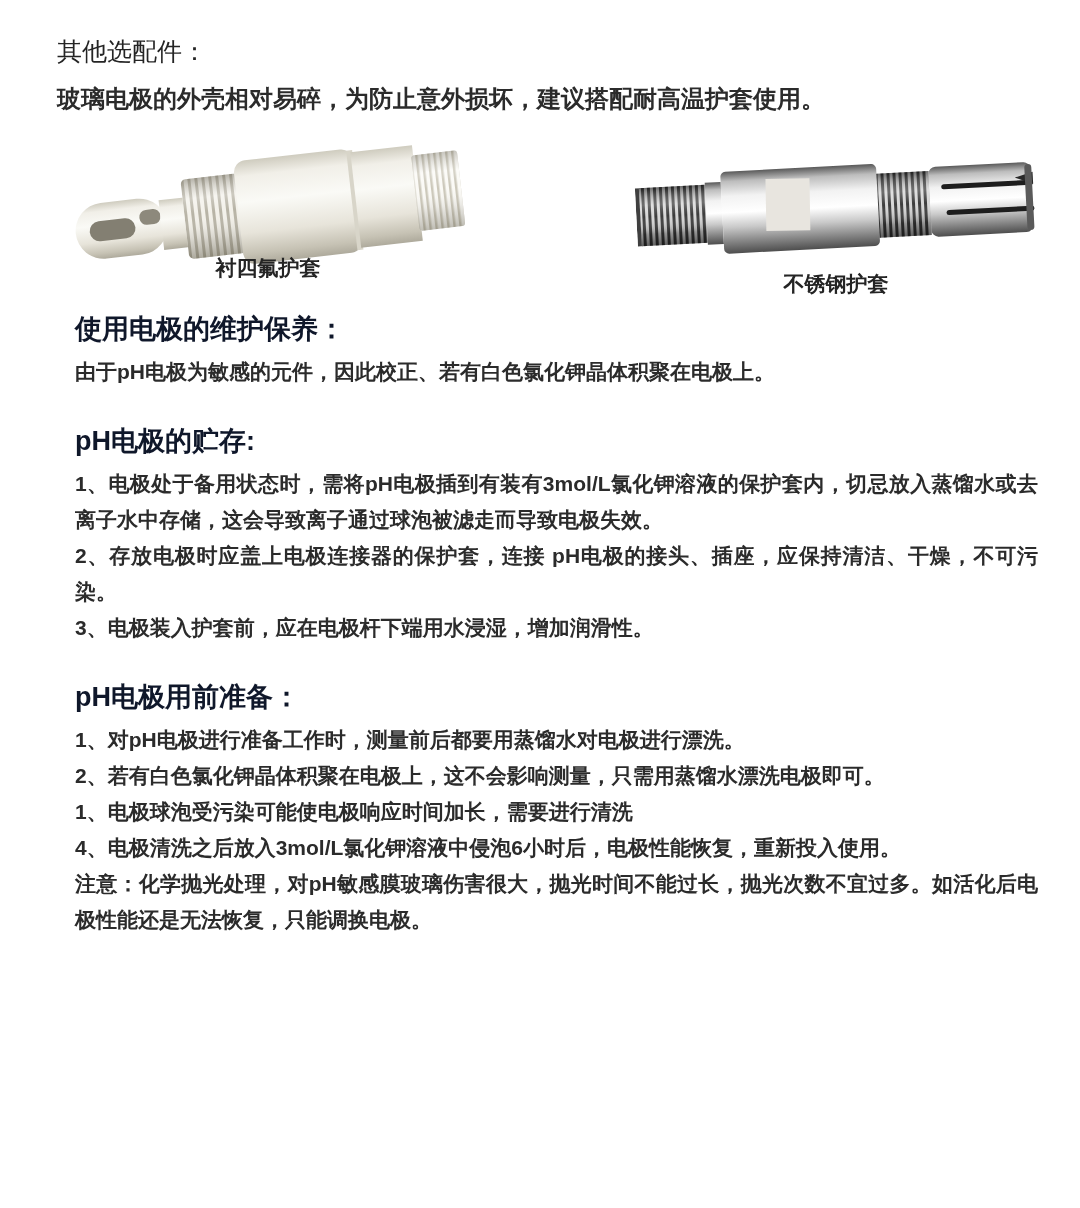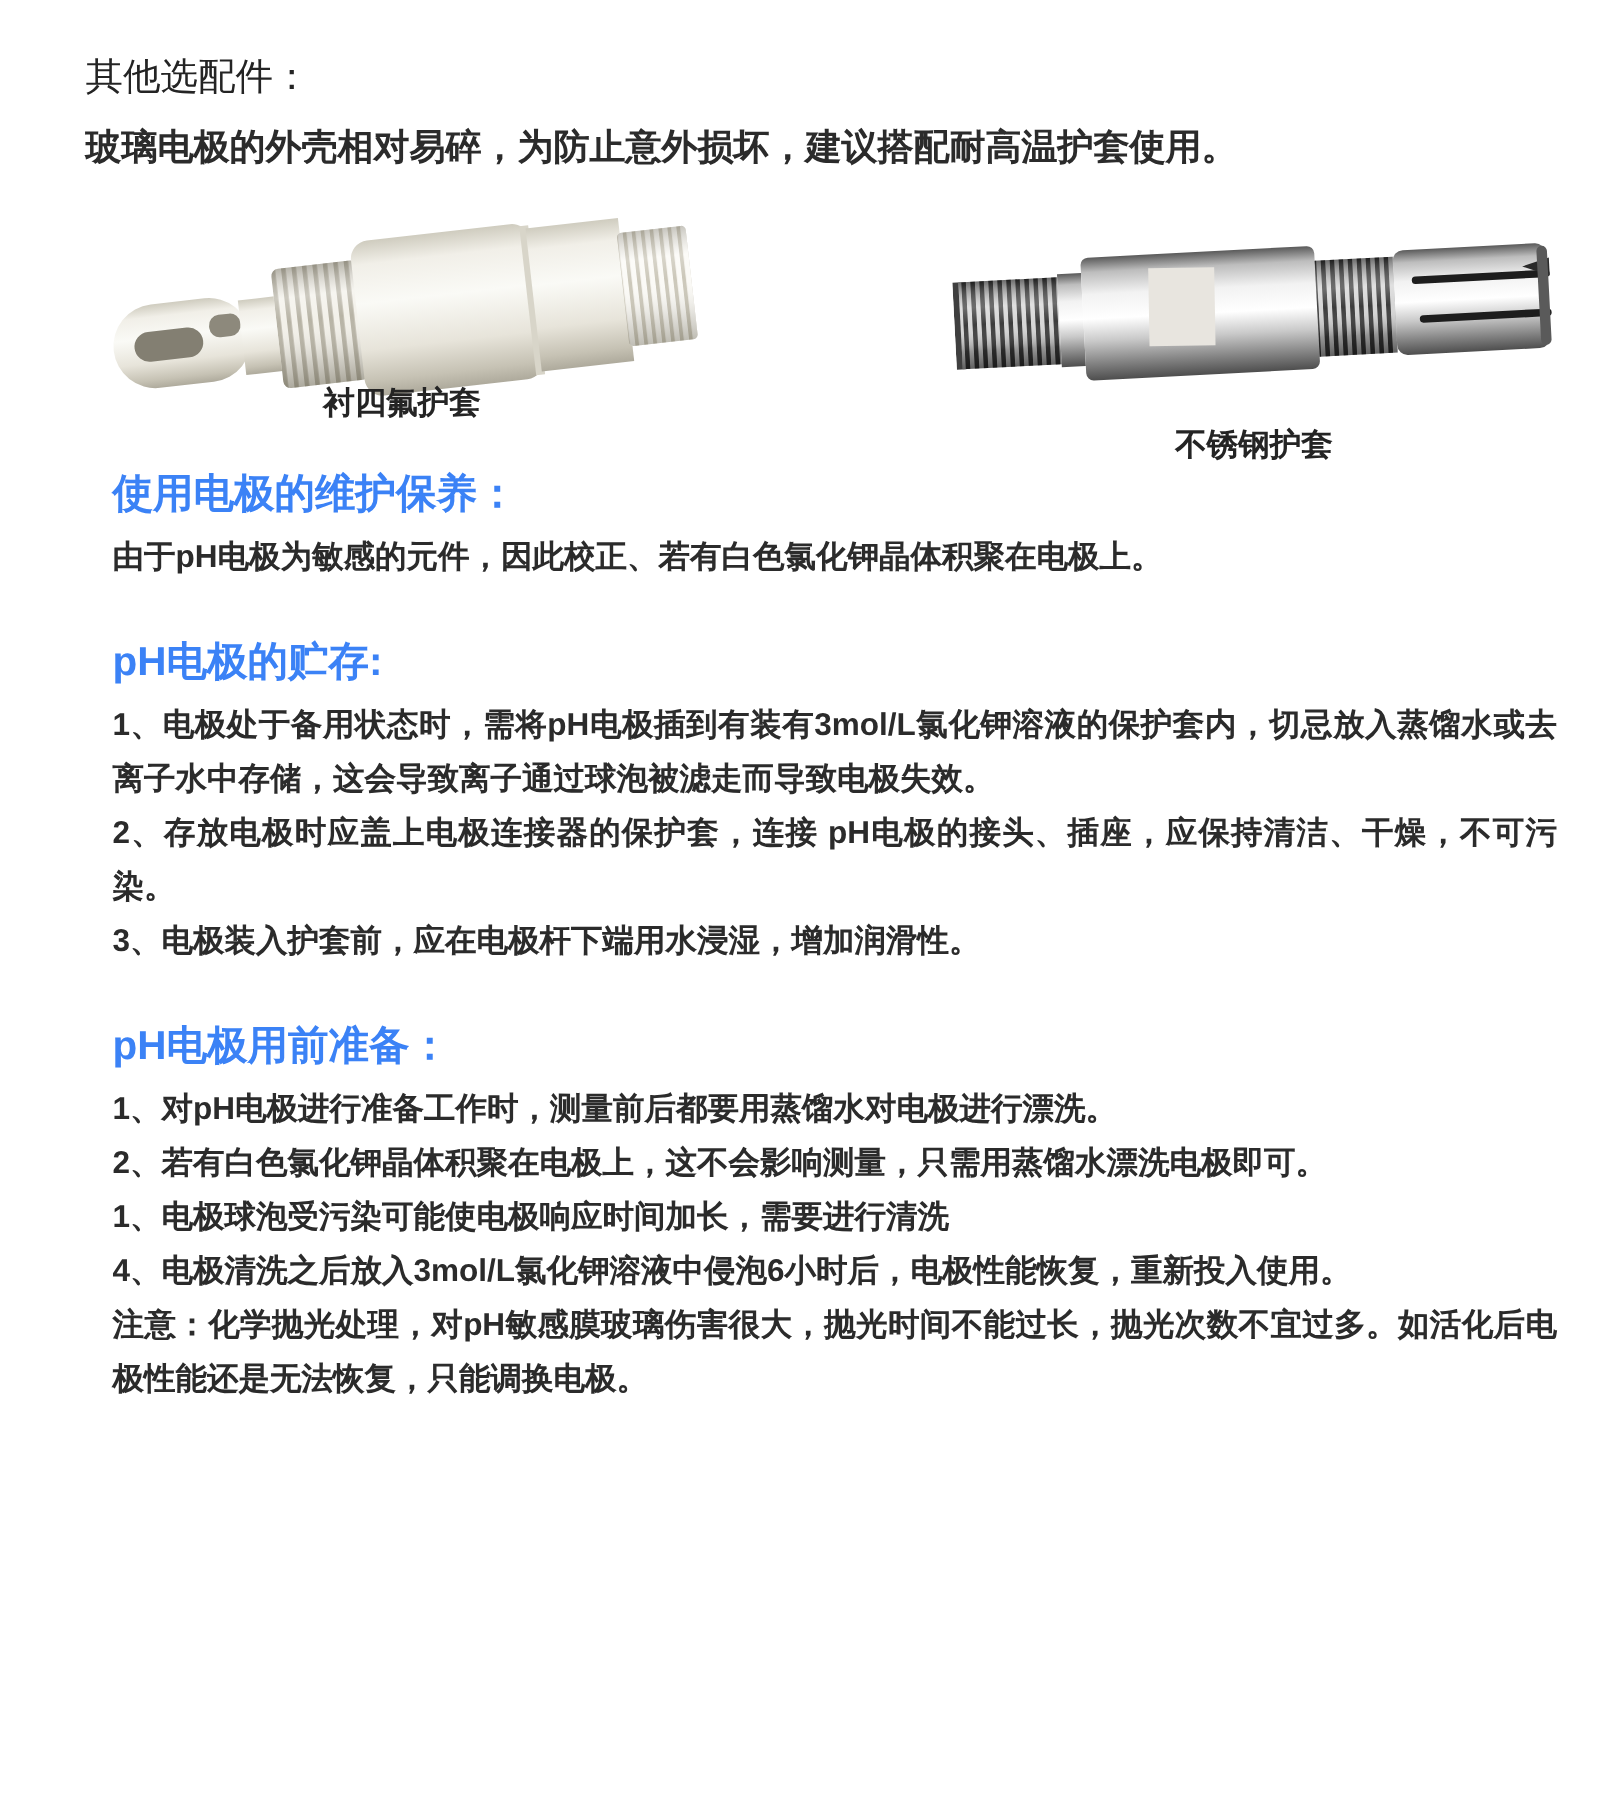--- a/index.html
+++ b/index.html
@@ -9,23 +9,23 @@
   .page-title{font-size:25px;line-height:30px;font-weight:400;margin:0;color:#242424;}
   .intro{font-size:24px;line-height:30px;font-weight:600;margin:18px 0 0 0;}
   .figure-row{position:relative;height:158px;margin-top:28px;}
   .sleeve{position:absolute;}
   .sleeve-left{left:72px;top:2px;width:392px;height:126px;}
   .sleeve-left svg{transform:rotate(-6.5deg);}
   .sleeve-right{left:636px;top:12px;width:400px;height:102px;}
   .sleeve-right svg{transform:rotate(-3deg);}
   .caption{position:absolute;font-size:21px;font-weight:600;text-align:center;color:#242424;}
   .caption-left{left:72px;top:112px;width:392px;}
-  .caption-right{left:636px;top:140px;width:400px;}
+  .caption-right{left:636px;top:128px;width:400px;}
   .content{padding-left:75px;padding-right:42px;}
-  .section-heading{font-size:27px;line-height:34px;font-weight:700;margin:34px 0 0 0;color:#3b82f6;}
+  .section-heading{font-size:27px;line-height:34px;font-weight:700;margin:34px 0 0 0;color:#0f172a;}
   section.first .section-heading{margin-top:12px;}
   .content p{font-size:21px;line-height:36px;font-weight:600;margin:0;text-align:justify;color:#2b2b2b;}
   .section-heading + p{margin-top:8px;}
 </style>
 </head>
 <body>
 
 <div class="page">
 
   <div class="top">

